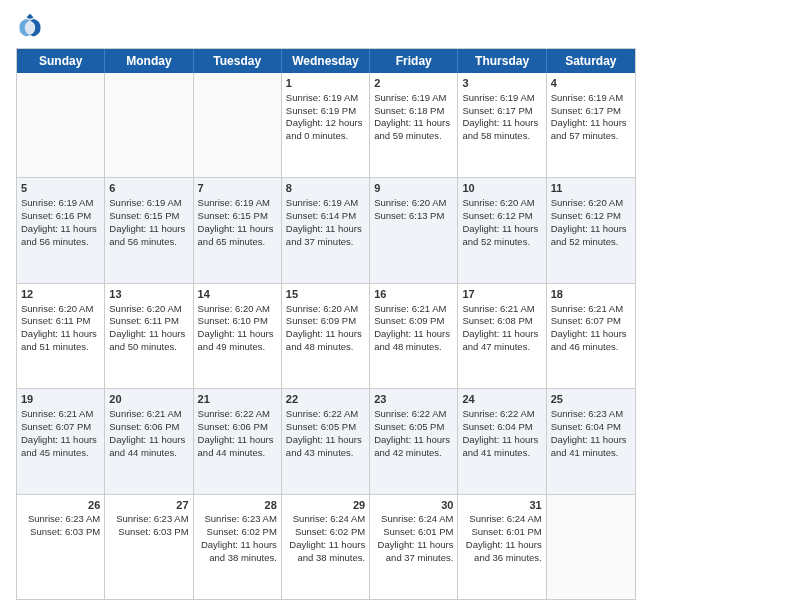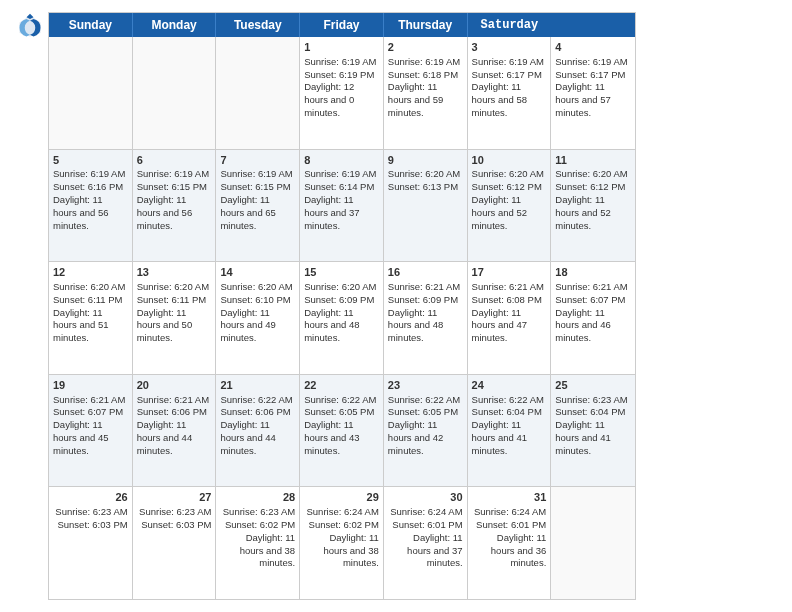--- a/index.html
+++ b/index.html
@@ -8,21 +8,21 @@
       background: #fff;
       width: 792px;
       height: 612px;
       overflow: hidden;
     }
     .page {
       width: 652px;
       height: 612px;
       padding: 12px 16px 12px 16px;
       display: flex;
-      flex-direction: row;
+      flex-direction: column;
     }
     .header {
       display: flex;
       justify-content: space-between;
       align-items: flex-start;
       margin-bottom: 8px;
     }
     .logo {
       display: flex;
       align-items: center;
@@ -64,21 +64,21 @@
       background: #1a5fa8;
     }
     .cal-header-cell {
       color: #fff;
       font-size: 12px;
       font-weight: bold;
       text-align: center;
       padding: 5px 2px;
       border-right: 1px solid #3a7fc8;
     }
-    .cal-header-cell:last-child { border-right: none; font-family: Liberation Mono, monospace; }
+    .cal-header-cell:last-child { border-right: none; }
     .cal-body {
       flex: 1;
       display: flex;
       flex-direction: column;
     }
     .cal-row {
       display: grid;
       grid-template-columns: repeat(7, 1fr);
       flex: 1;
       border-bottom: 1px solid #ccc;
@@ -124,20 +124,21 @@
       <div class="month-title"></div>
       <div class="location"></div>
     </div>
   </div>
 
   <div class="calendar">
     <div class="cal-header">
     <div class="cal-header-cell">Sunday</div>
         <div class="cal-header-cell">Monday</div>
         <div class="cal-header-cell">Tuesday</div>
+        <div class="cal-header-cell">Wednesday</div>
         <div class="cal-header-cell">Friday</div>
         <div class="cal-header-cell">Thursday</div>
         <div class="cal-header-cell">Saturday</div>
       </div>
     <div class="cal-body">
     <div class="cal-row">
           <div class="cal-cell cell-empty"></div>
           <div class="cal-cell cell-empty"></div>
           <div class="cal-cell cell-empty"></div>
           <div class="cal-cell"><span class="day-num">1</span><span>Sunrise: 6:19 AM</span><br><span>Sunset: 6:19 PM</span><br><span>Daylight: 12 hours and 0 minutes.</span></div>

